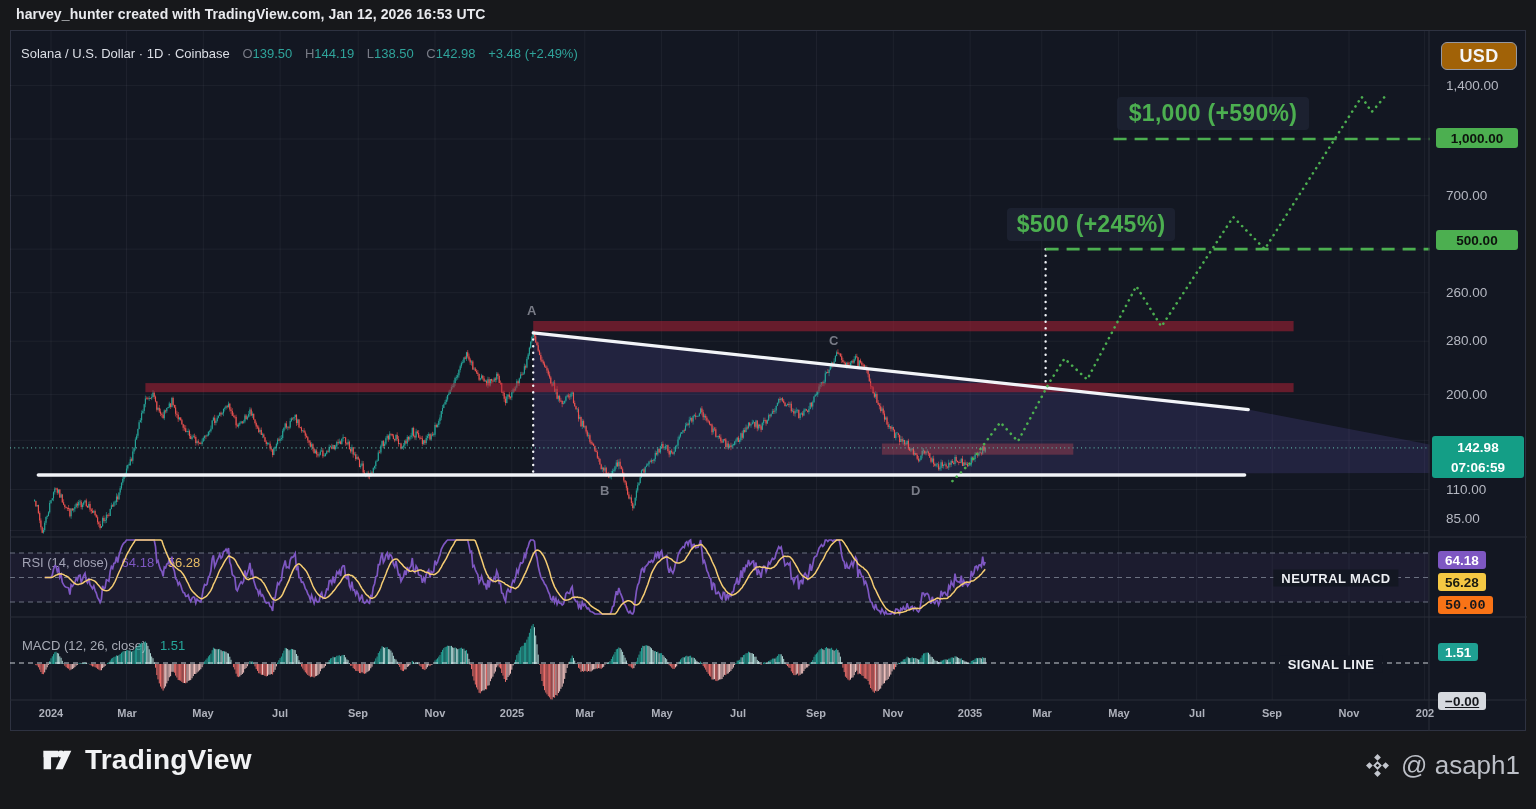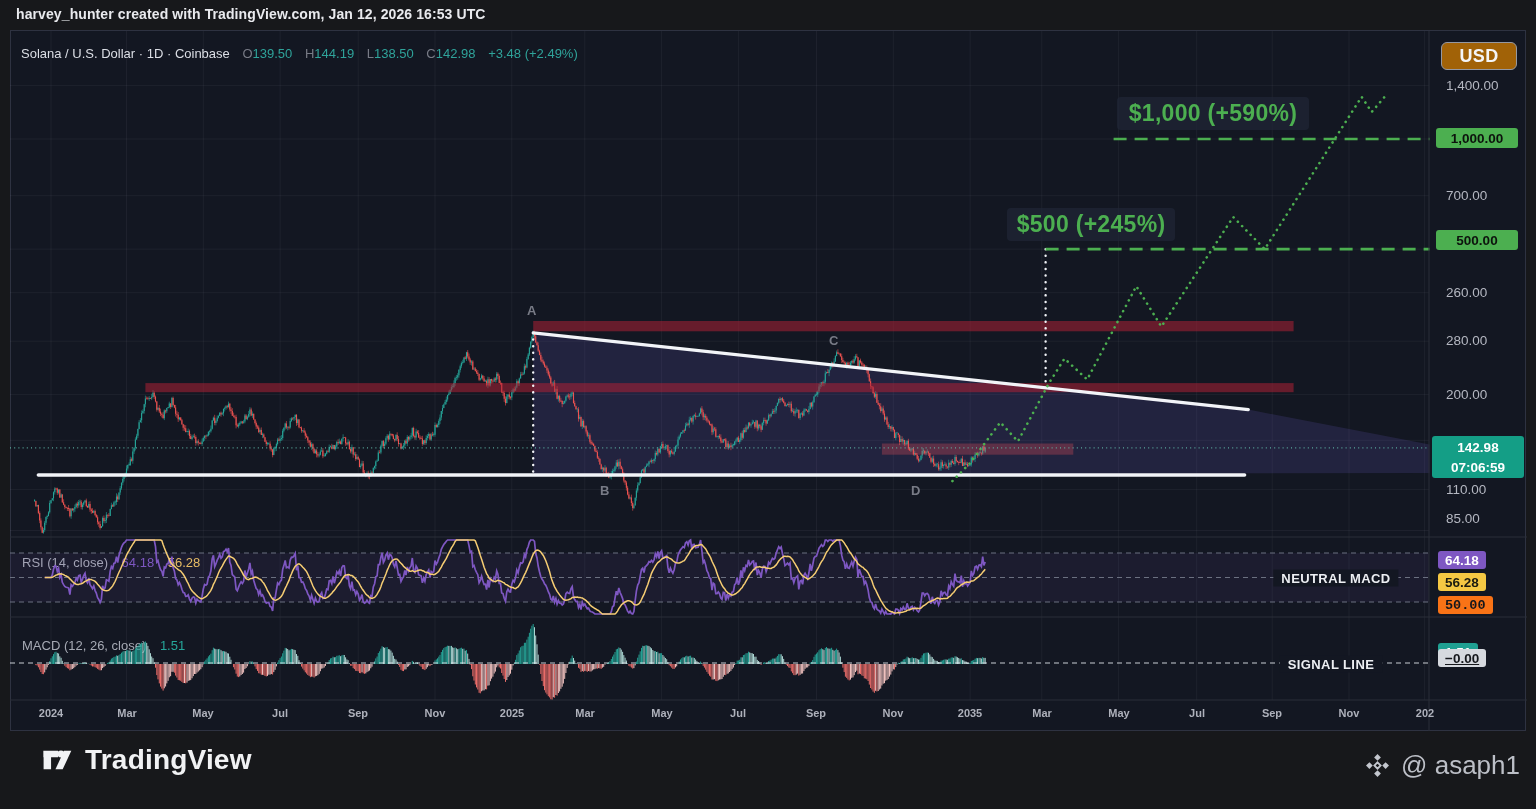--- a/index.html
+++ b/index.html
@@ -161,21 +161,21 @@
 
     <div class="price-badge">
       <div>142.98</div>
       <div>07:06:59</div>
     </div>
 
     <div class="badge rsi-p" style="top:551px;">64.18</div>
     <div class="badge rsi-y" style="top:573px;">56.28</div>
     <div class="badge rsi-w" style="top:596px;">50.00</div>
     <div class="badge macd-t" style="top:643px;">1.51</div>
-    <div class="badge macd-g" style="top:649px;text-decoration:underline;">−0.00</div>
+    <div class="badge macd-g" style="top:692px;text-decoration:underline;">−0.00</div>
 
     <div class="footer-brand">
       <svg width="32" height="32" viewBox="0 0 24 24">
         <path d="M1 5h11v5H6.8v9H1.2V10H1z" fill="#f1f2f4"></path>
         <circle cx="14.2" cy="7.5" r="2.6" fill="#f1f2f4"></circle>
         <path d="M15.5 19h-5.4l6.4-14H22z" fill="#f1f2f4"></path>
       </svg>
       <span class="word">TradingView</span>
     </div>
 

